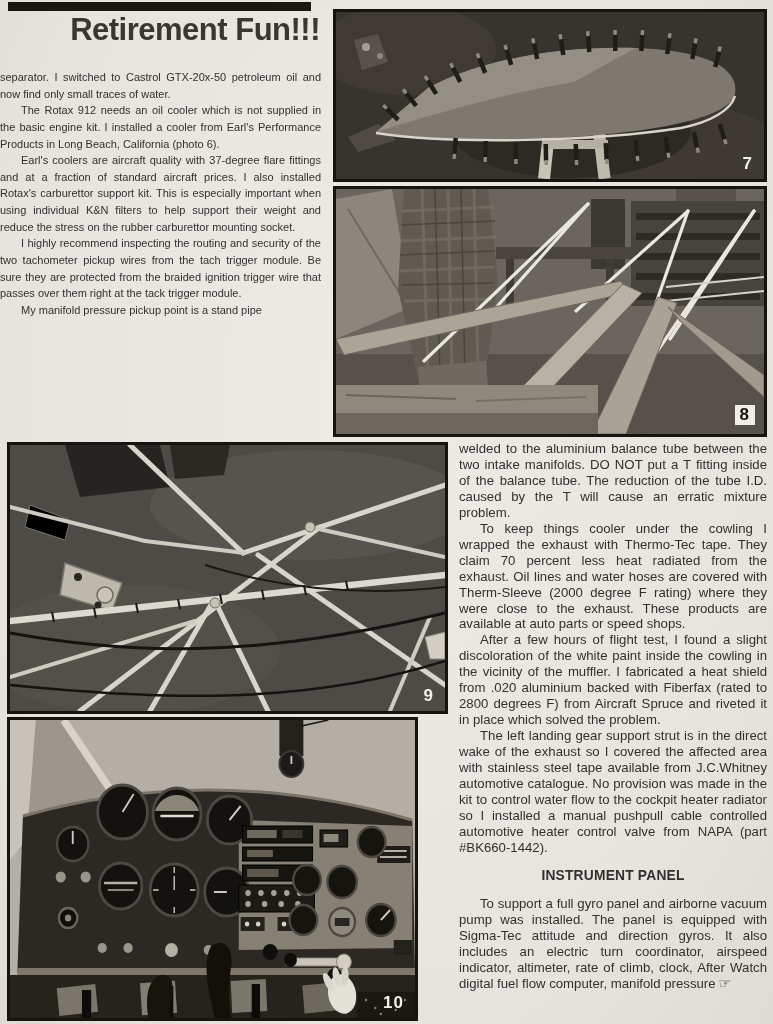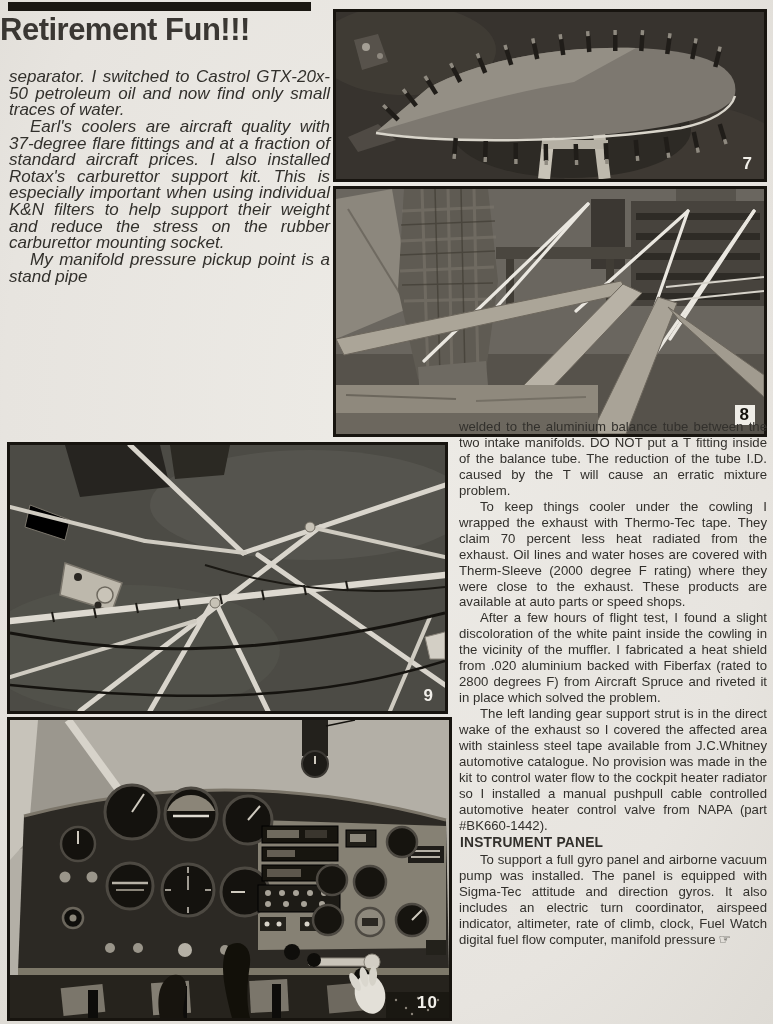--- a/index.html
+++ b/index.html
@@ -7,54 +7,56 @@
     position:relative; width:773px; height:1024px; margin:0 auto;
     background:#e9e6e1;
     background-image: radial-gradient(ellipse at 50% 40%, #edebe6 0%, #e7e4df 70%, #dedbd5 100%);
     overflow:hidden;
     font-family:"Liberation Sans", sans-serif;
     color:#32302c;
   }
   .title-bar { position:absolute; left:8px; top:2px; width:303px; height:9px; background:#1a1712; }
   .article-title {
     position:absolute; left:0; top:12px; width:320px; margin:0;
-    text-align:left; font-size:31px; font-weight:bold; color:#3a3733;
+    text-align:right; font-size:31px; font-weight:bold; color:#3a3733;
     letter-spacing:-0.5px;
   }
   .col { text-align:justify; }
   .col p { margin:0; text-indent:21px; }
   .col p.first { text-indent:0; }
-  .col-left { position:absolute; left:9px; top:69px; width:321px; font-size:17px; line-height:16.62px;font-style:italic; }
-  .col-right { position:absolute; left:459px; top:419px; width:308px; font-size:13.2px; line-height:15.95px; }
-  .section-heading { margin:1px; font-size:13.8px; font-weight:bold; letter-spacing:0.2px; text-align:left; }
+  .col-left { position:absolute; left:0; top:69px; width:321px; font-size:11px; line-height:16.62px; }
+  .col-right { position:absolute; left:459px; top:441px; width:308px; font-size:13.2px; line-height:15.95px; }
+  .section-heading { margin:12px; font-size:13.8px; font-weight:bold; letter-spacing:0.2px; text-align:center; }
   .hand { font-size:14px; padding-left:3px; }
 
   .photo { position:absolute; border:3px solid #17140f; box-sizing:border-box; background:#3a3733; }
   .photo svg { display:block; width:100%; height:100%; }
   .photo-num {
     position:absolute; right:11px; bottom:5px; font-weight:bold; font-size:17px;
     color:#f1efe9; letter-spacing:1px;
   }
   .photo-num.boxed { background:#efede7; color:#15130e; padding:0 5px; right:9px; bottom:9px; }
   #photo7  { left:333px; top:9px;   width:434px; height:173px; }
   #photo8  { left:333px; top:186px; width:434px; height:251px; }
   #photo9  { left:7px;   top:442px; width:441px; height:272px; }
-  #photo10 { left:7px;   top:717px; width:445px; height:304px; }
+  #photo10 { left:7px;   top:717px; width:411px; height:304px; }
 </style>
 </head>
 <body>
 
 <div class="page">
 
   <div class="title-bar"></div>
   <h1 class="article-title">Retirement Fun!!!</h1>
 
   <div class="col col-left">
     <p class="first">separator.  I switched to Castrol GTX-20x-50 petroleum oil and now find only small traces of water.</p>
+    <p>The Rotax 912 needs an oil cooler which is not supplied in the basic engine kit.  I installed a cooler from Earl's Performance Products in Long Beach, California (photo 6).</p>
     <p>Earl's coolers are aircraft quality with 37-degree flare fittings and at a fraction of standard aircraft prices.  I also installed Rotax's carburettor support kit.  This is especially important when using individual K&amp;N filters to help support their weight and reduce the stress on the rubber carburettor mounting socket.</p>
+    <p>I highly recommend inspecting the routing and security of the two tachometer pickup wires from the tach trigger module.  Be sure they are protected from the braided ignition trigger wire that passes over them right at the tack trigger module.</p>
     <p>My manifold pressure pickup point is a stand pipe</p>
   </div>
 
   <figure class="photo" id="photo7" style="margin:0;">
     <svg viewBox="0 0 428 167" preserveAspectRatio="none">
       <rect width="428" height="167" fill="#37332e"></rect>
       <ellipse cx="70" cy="38" rx="90" ry="45" fill="#433e38" opacity="0.7"></ellipse>
       <ellipse cx="330" cy="140" rx="120" ry="50" fill="#403b35" opacity="0.8"></ellipse>
       <polygon points="12,125 42,112 60,128 22,140" fill="#55504a" opacity="0.8"></polygon>
       <polygon points="18,28 42,22 52,50 26,58" fill="#5c5750" opacity="0.85"></polygon>
@@ -384,16 +386,16 @@
     </svg>
     <figcaption class="photo-num">10</figcaption>
   </figure>
 
   <div class="col col-right">
     <p class="first">welded to the aluminium balance tube between the two intake manifolds.  DO NOT put a T fitting inside of the balance tube.  The reduction of the tube I.D. caused by the T will cause an erratic mixture problem.</p>
     <p>To keep things cooler under the cowling I wrapped the exhaust with Thermo-Tec tape.  They claim 70 percent less heat radiated from the exhaust. Oil lines and water hoses are covered with Therm-Sleeve (2000 degree F rating) where they were close to the exhaust.  These products are available at auto parts or speed shops.</p>
     <p>After a few hours of flight test, I found a slight discoloration of the white paint inside the cowling in the vicinity of the muffler.  I fabricated a heat shield from .020 aluminium backed with Fiberfax (rated to 2800 degrees F) from Aircraft Spruce and riveted it in place which solved the problem.</p>
     <p>The left landing gear support strut is in the direct wake of the exhaust so I covered the affected area with stainless steel tape available from J.C.Whitney automotive catalogue.  No provision was made in the kit to control water flow to the cockpit heater radiator so I installed a manual pushpull cable controlled automotive heater control valve from NAPA (part #BK660-1442).</p>
     <h2 class="section-heading">INSTRUMENT PANEL</h2>
-    <p><span>To support a full gyro panel and airborne vacuum pump was installed.  The panel is equipped with Sigma-Tec attitude and direction gyros.  It also includes an electric turn coordinator, airspeed indicator, altimeter, rate of climb, clock, Fuel Watch digital fuel flow computer, manifold pressure</span><span class="hand">☞</span></p>
+    <p><span>To support a full gyro panel and airborne vacuum pump was installed.  The panel is equipped with Sigma-Tec attitude and direction gyros.  It also includes an electric turn coordinator, airspeed indicator, altimeter, rate of climb, clock, After Watch digital fuel flow computer, manifold pressure</span><span class="hand">☞</span></p>
   </div>
 
 </div>
 
 </body></html>

